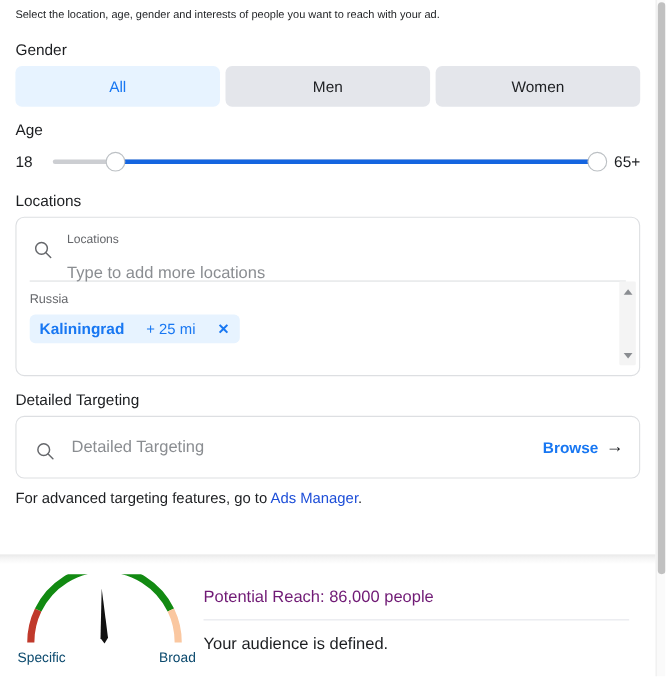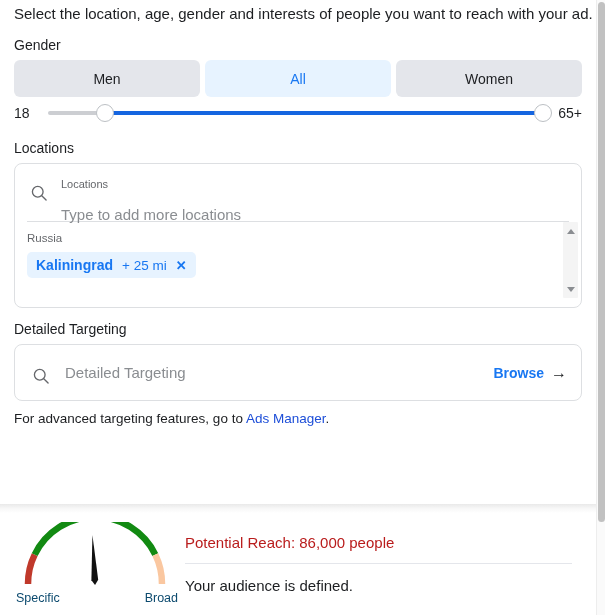--- a/index.html
+++ b/index.html
@@ -37,21 +37,21 @@
     position: absolute;
     top: 0; left: 0;
     width: 596px;
     height: 504px;
     padding: 0 14px;
     background: #fff;
     overflow: hidden;
   }
 
   .intro {
-    font-size: 15px;
+    font-size: 10px;
     color: #1c1e21;
     padding-top: 4px;
     line-height: 20px;
     white-space: nowrap;
   }
 
   .section-label {
     font-size: 14px;
     color: #1c1e21;
     margin-top: 12px;
@@ -181,21 +181,21 @@
     color: #65676b;
     line-height: 15px;
     margin-bottom: 6px;
   }
   .loc-chip {
     display: inline-flex;
     align-items: center;
     background: #e7f3ff;
     border-radius: 5px;
     padding: 5px 9px;
-    gap: 9px;
+    gap: 20px;
   }
   .chip-name {
     font-size: 14px;
     font-weight: bold;
     color: #1877f2;
   }
   .chip-radius {
     font-size: 13.5px;
     color: #1877f2;
     text-align: center;
@@ -307,21 +307,21 @@
     font-size: 12.5px;
     color: #0c4a6e;
   }
   .reach-wrap {
     flex: 1;
     padding-top: 19px;
     padding-right: 24px;
   }
   .reach-line {
     font-size: 15px;
-    color: #b91c1c;
+    color: #701a75;
     line-height: 22px;
     padding-bottom: 9px;
   }
   .reach-divider {
     height: 1px;
     background: #e4e6eb;
   }
   .reach-status {
     font-size: 15px;
     color: #1c1e21;
@@ -331,25 +331,26 @@
 </style>
 </head>
 <body>
 
 <div class="panel">
 
   <div class="intro">Select the location, age, gender and interests of people you want to reach with your ad.</div>
 
   <div class="section-label">Gender</div>
   <div class="gender-row">
+    <button class="gender-btn selected">All</button>
     <button class="gender-btn">Men</button>
-    <button class="gender-btn selected">All</button>
     <button class="gender-btn">Women</button>
   </div>
 
+  <div class="section-label">Age</div>
   <div class="age-row">
     <span class="age-min">18</span>
     <div class="slider">
       <div class="slider-track"></div>
       <div class="slider-fill"></div>
       <div class="slider-handle left"></div>
       <div class="slider-handle right"></div>
     </div>
     <span class="age-max">65+</span>
   </div>

